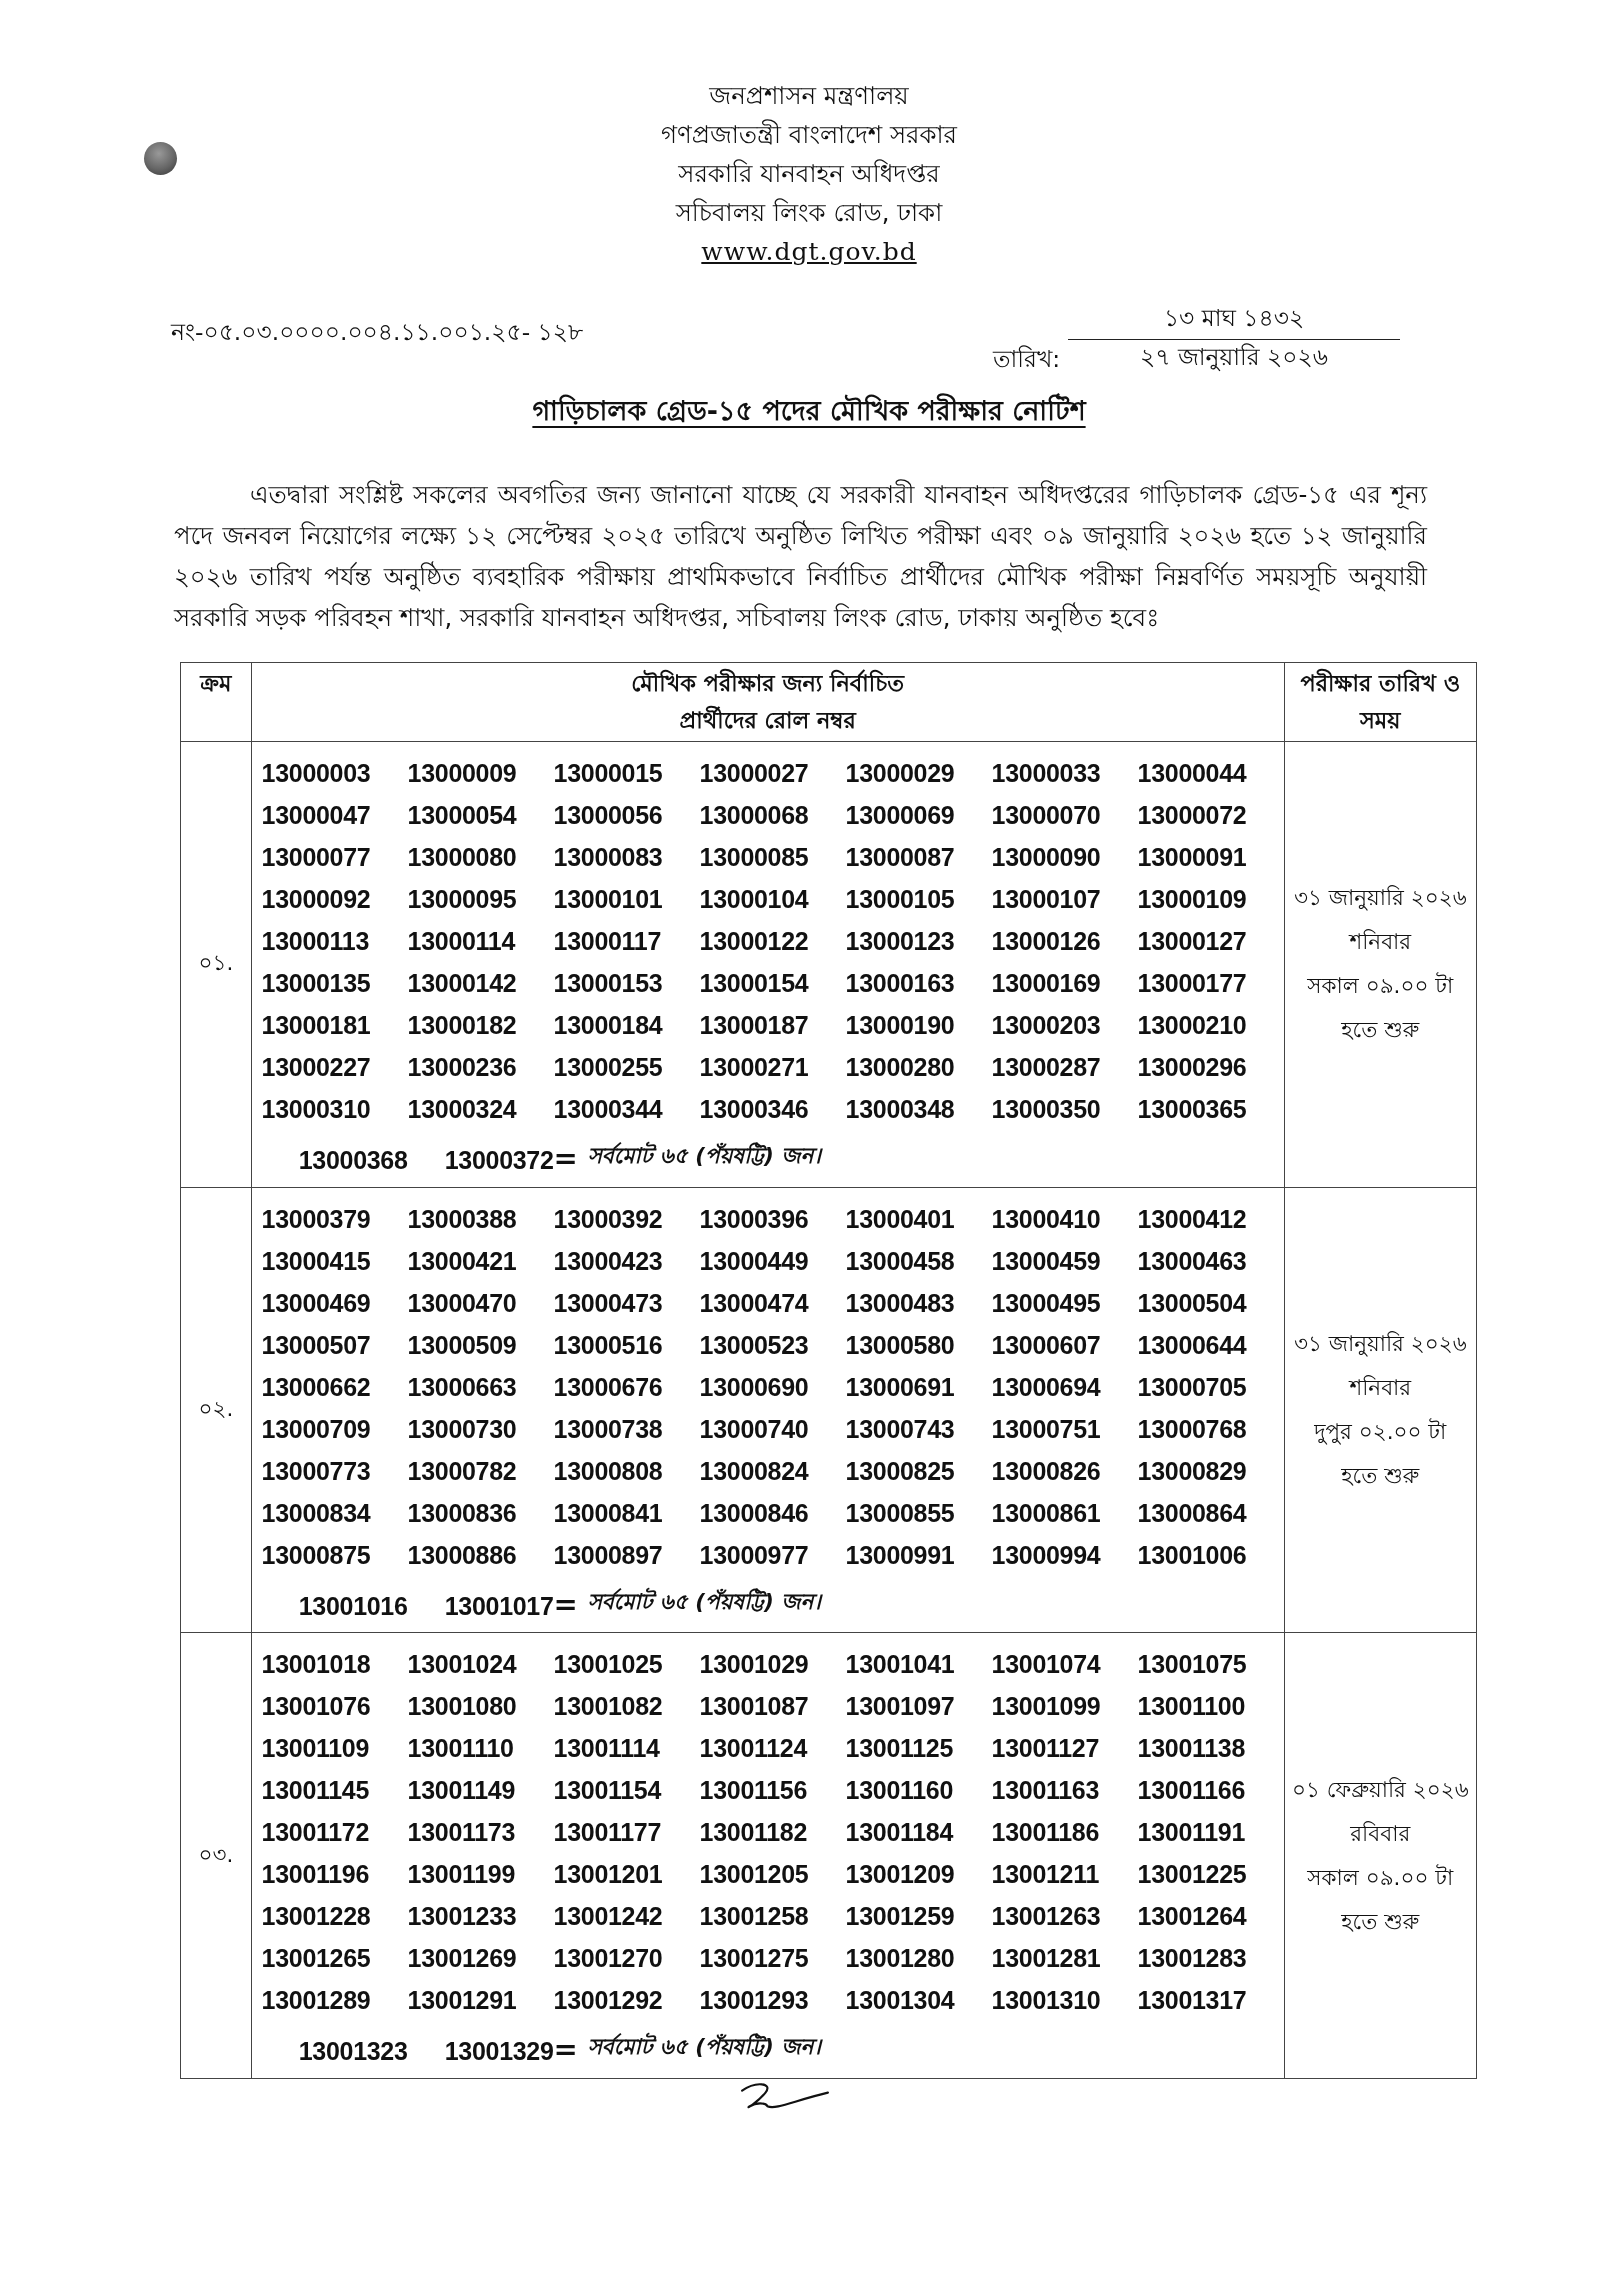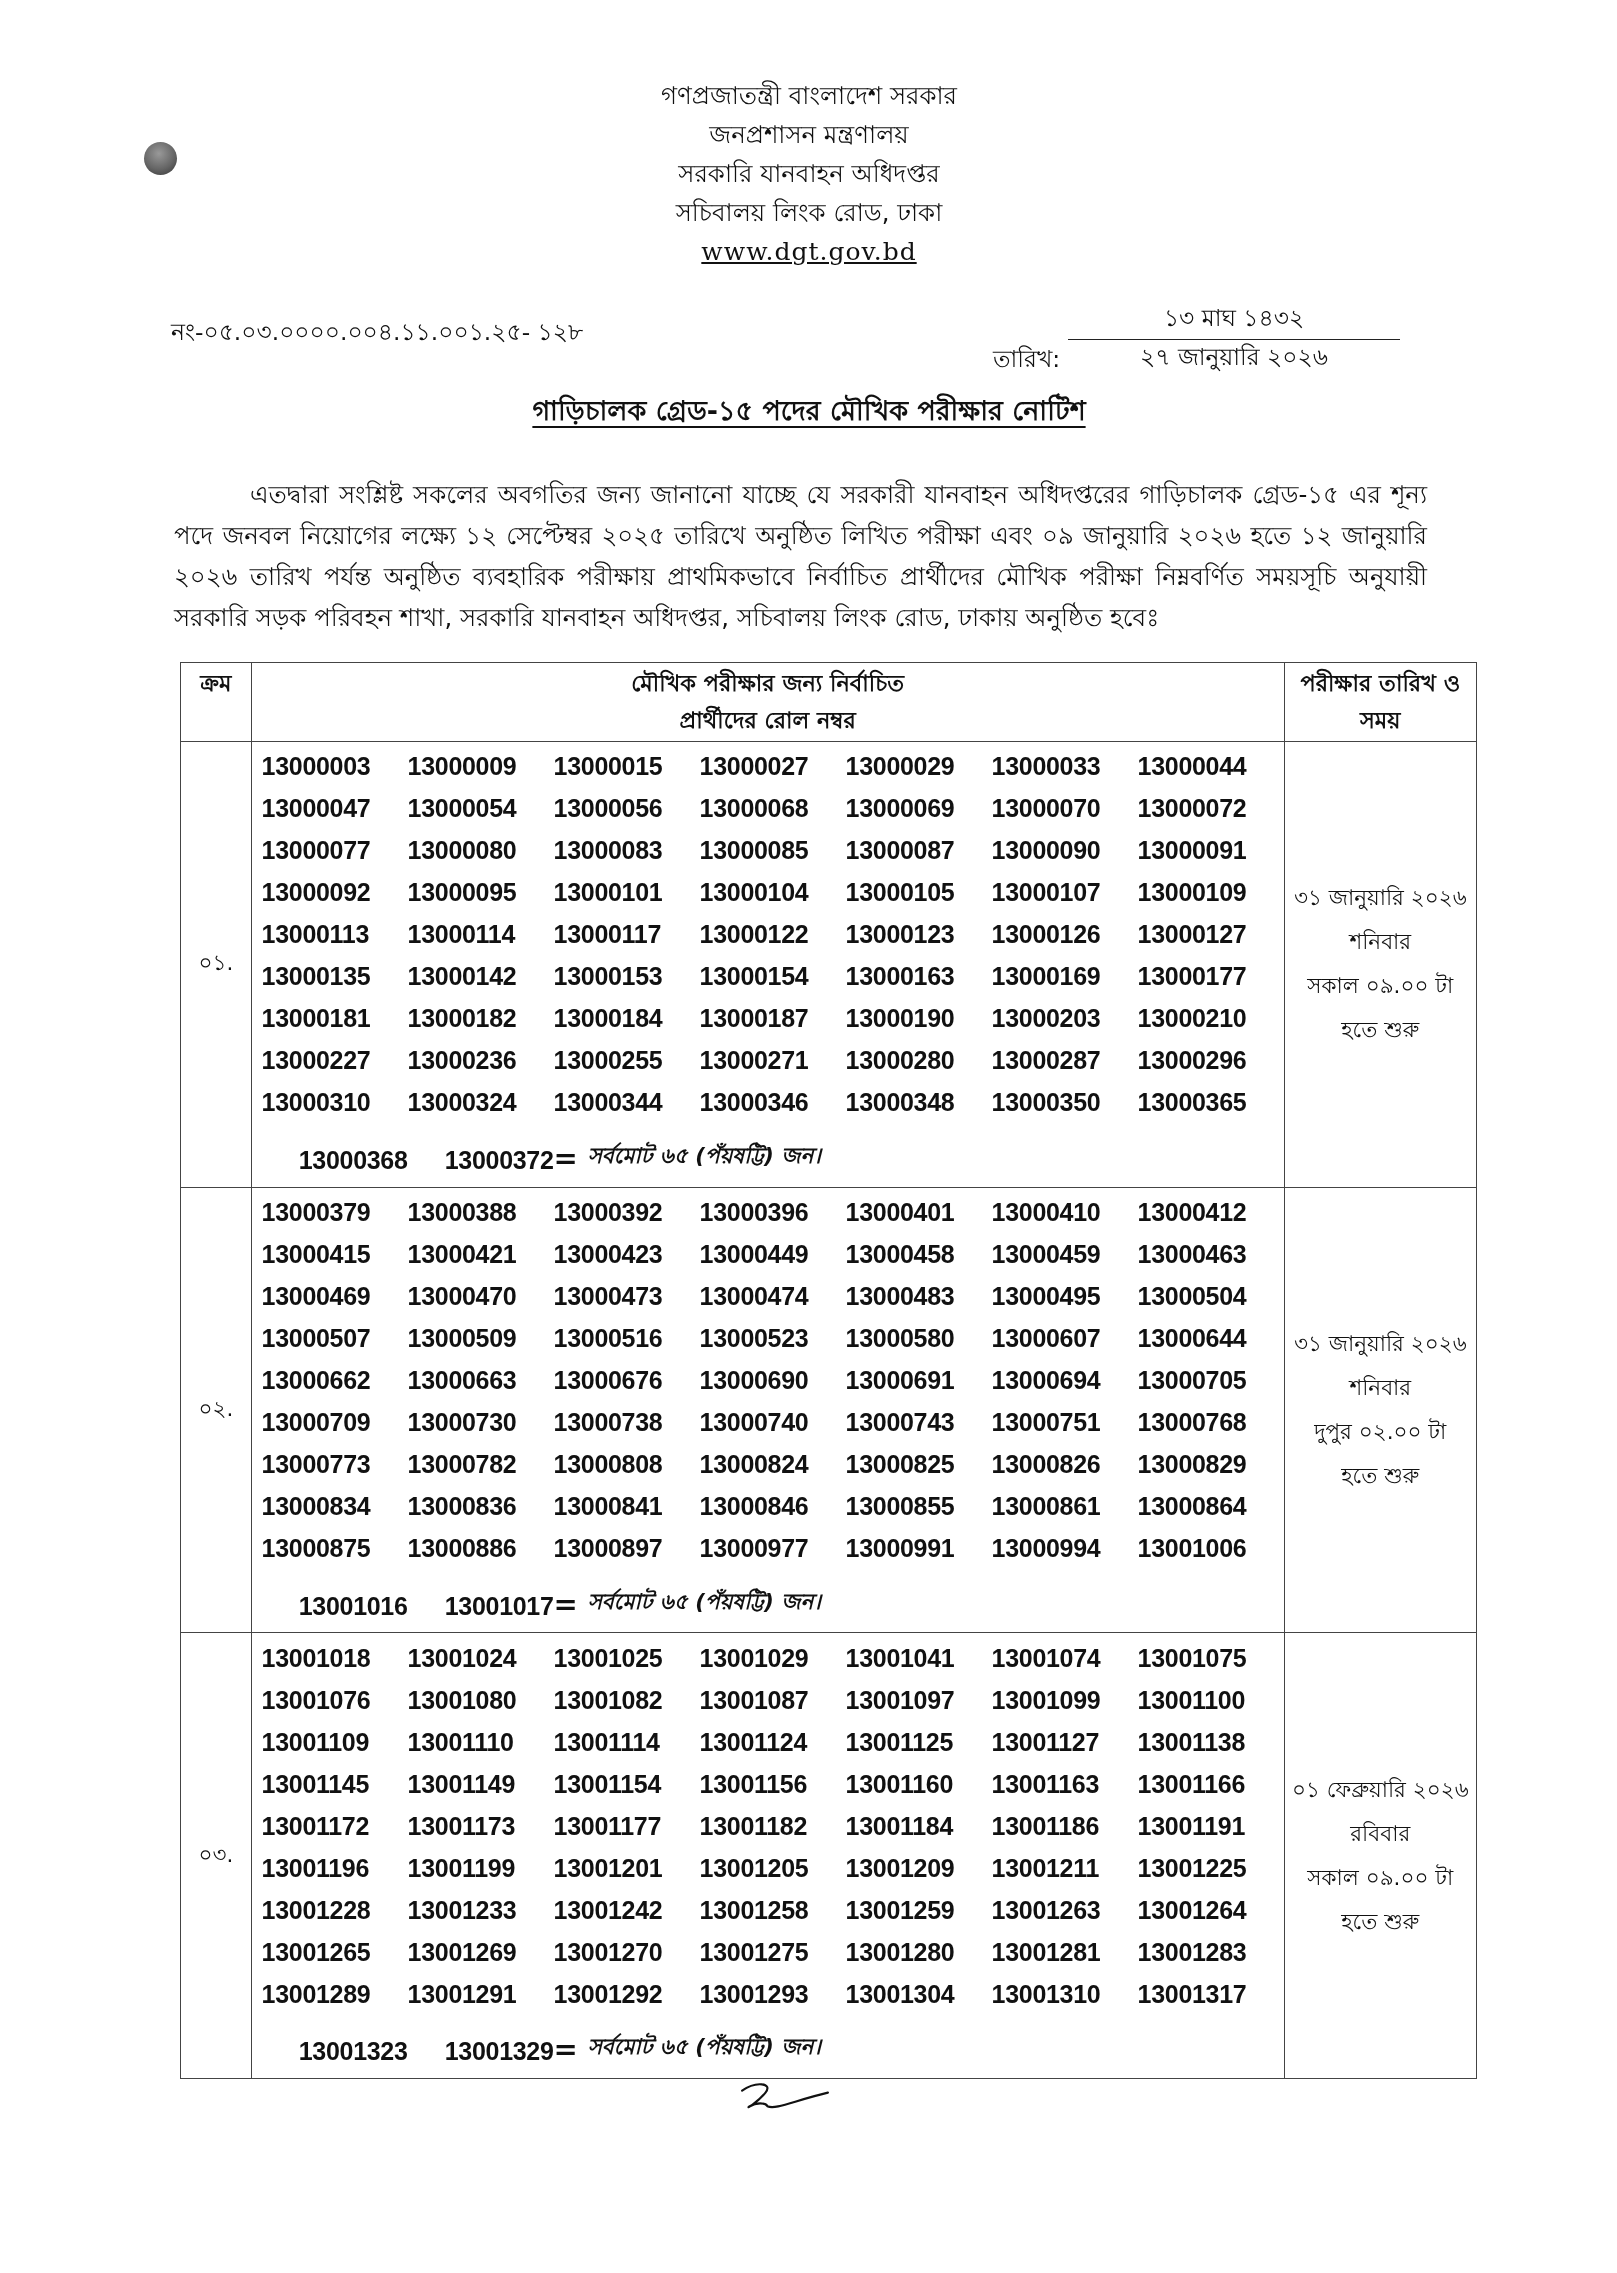--- a/index.html
+++ b/index.html
@@ -22,36 +22,36 @@
   .para { position:absolute; left:174px; width:1253px; top:466px; font-size:24.4px;
           line-height:41px; text-align:justify; text-indent:76px;margin-top:8px; }
   table.roll { position:absolute; left:180px; top:662px; width:1297px; border-collapse:collapse; }
   table.roll td, table.roll th { border:1.5px solid #444; }
   table.roll th { font-size:22.4px; font-weight:bold; line-height:37px; vertical-align:top; padding:2px 3.9px; }
   .col-serial { width:68px; }
   .col-date { width:205px; }
   .serial-cell { text-align:center; vertical-align:middle; font-size:21.5px; }
   .date-cell { text-align:center; vertical-align:middle; font-size:21.5px; line-height:44px; }
   .rolls-cell { padding:3.9px 0 5.9px 9.8px; vertical-align:top; }
-  .roll-row { display:flex; height:42px; align-items:center; }
+  .roll-row { display:flex; height:42px; align-items:flex-end; }
   .roll-num { width:146px; font-family:"Liberation Sans", sans-serif; font-weight:bold;
               font-size:25px; letter-spacing:-0.3px; }
   .total-row { display:flex; height:51px; align-items:flex-end; padding-bottom:5.9px;text-align:right; }
   .total-text { font-weight:bold; font-size:21.5px; margin-left:3.9px;font-style:italic; }
   .total-eq { font-weight:bold; font-size:29px; margin:0 5.9px 0 0; }
   .signature { position:absolute; left:736px; top:2077px; }
 </style>
 </head>
 <body>
 
 <div class="punch"></div>
 
 <div class="header">
+  <div>জনপ্রশাসন মন্ত্রণালয়</div>
   <div>গণপ্রজাতন্ত্রী বাংলাদেশ সরকার</div>
-  <div>জনপ্রশাসন মন্ত্রণালয়</div>
   <div>সরকারি যানবাহন অধিদপ্তর</div>
   <div>সচিবালয় লিংক রোড, ঢাকা</div>
   <div class="url">www.dgt.gov.bd</div>
 </div>
 
 <div class="memo-no">নং-০৫.০৩.০০০০.০০৪.১১.০০১.২৫- ১২৮</div>
 
 <div class="date-block">
   <div class="label">তারিখ:</div>
   <div class="lines">

